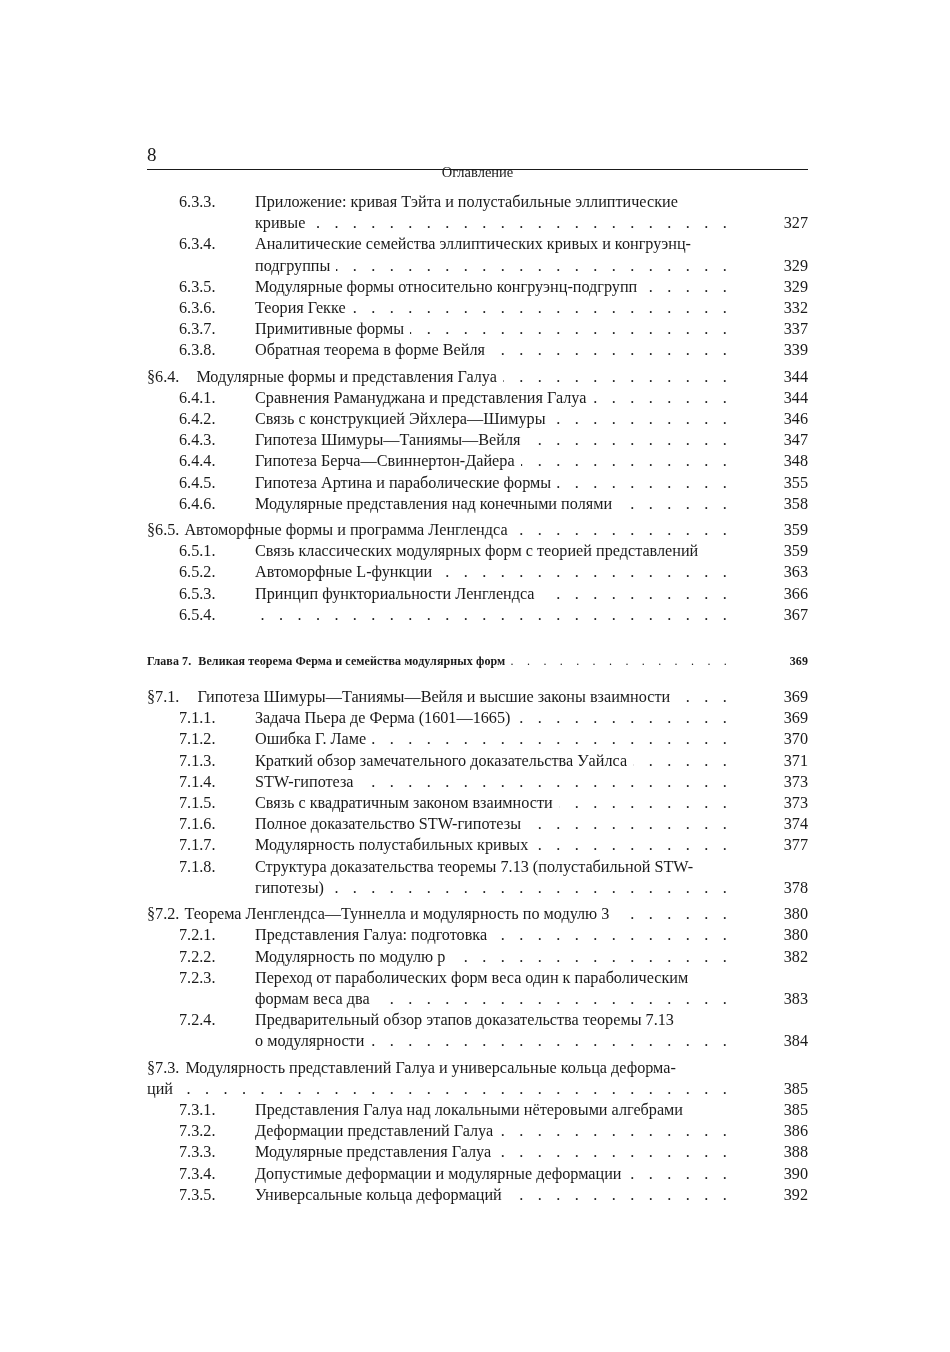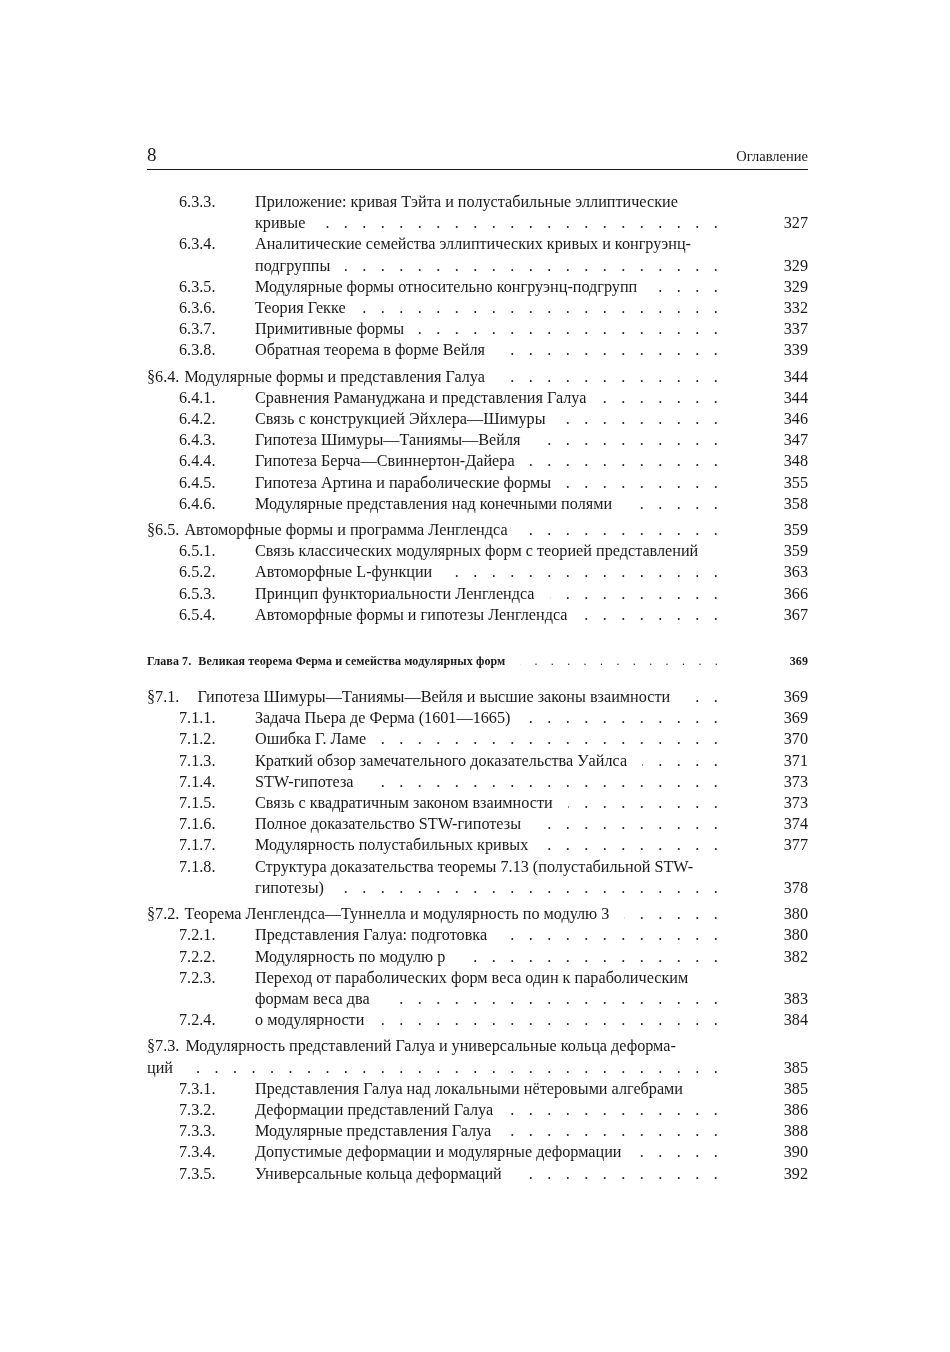--- a/index.html
+++ b/index.html
@@ -1,29 +1,29 @@
 <!DOCTYPE html>
 <html><head>
 <meta charset="utf-8">
 <style>
   html, body { margin: 0; padding: 0; background: #ffffff; }
   body { width: 950px; height: 1352px; position: relative; overflow: hidden;
          font-family: "Liberation Serif", "DejaVu Serif", serif; color: #1a1a1a; }
   .page { position: absolute; left: 147px; top: 140px; width: 661px; }
   .running-head { position: relative; height: 28px; }
   .page-num { position: absolute; left: 0; top: 4px; font-size: 19px; }
-  .head-title { position: absolute; left: 0; right: 0; top: 8px; text-align: right; font-size: 14.5px; }
+  .head-title { position: absolute; left: 0; right: 0; top: 24px; text-align: center; font-size: 14.5px; }
   .head-rule { position: absolute; left: 0; right: 0; top: 29px; height: 0; border-top: 1.2px solid #1a1a1a; }
   .toc { position: absolute; left: 0; right: 0; top: 52px; }
   .entry { position: relative; font-size: 16.2px; line-height: 21.2px; }
   .entry.sub { padding-left: 108px; }
   .entry.sec { padding-left: 0; }
   .entry .num { position: absolute; }
   .entry.sub .num { left: 32px; }
-  .line { display: flex; align-items: center; gap: 9px; }
+  .line { display: flex; align-items: center; }
   .line .t { white-space: nowrap; }
   .line .dots { flex: 1; overflow: hidden; white-space: nowrap; letter-spacing: 5.2px; margin: 0 4px 0 6px; text-align: right; direction: rtl; }
   .line .pg { width: 28px; text-align: right; margin-left: 44px; }
   .first { white-space: nowrap; }
   .sec .first, .sec .t.flat { }
   .gap-sec { height: 5px; }
   .gap-chapter { height: 25px; }
   .chapter { font-weight: bold; font-size: 12px; line-height: 21px; letter-spacing: 0.1px; }
 </style>
 </head>
@@ -82,21 +82,21 @@
         <span class="num">6.3.8.</span>
         <div class="line">
           <span class="t"><span>Обратная теорема в форме Вейля</span></span>
           <span class="dots"> . . . . . . . . . . . . . . . . . . . . . . . . . . . . . . . . . . . . . . . . . . . . . . . . . . . . . . . . . . . . . . . .</span>
           <span class="pg">339</span>
         </div>
       </div>
       <div class="gap-sec"></div>
       <div class="entry sec">
         <div class="line">
-          <span class="t"><span class="num" style="position: static; margin-right: 5px;">§6.4.</span><span>Модулярные формы и представления Галуа</span></span>
+          <span class="t"><span class="num" style="position: static; margin-right: 17px;">§6.4.</span><span>Модулярные формы и представления Галуа</span></span>
           <span class="dots"> . . . . . . . . . . . . . . . . . . . . . . . . . . . . . . . . . . . . . . . . . . . . . . . . . . . . . . . . . . . . . . . .</span>
           <span class="pg">344</span>
         </div>
       </div>
       <div class="entry sub">
         <span class="num">6.4.1.</span>
         <div class="line">
           <span class="t"><span>Сравнения Рамануджана и представления Галуа</span></span>
           <span class="dots"> . . . . . . . . . . . . . . . . . . . . . . . . . . . . . . . . . . . . . . . . . . . . . . . . . . . . . . . . . . . . . . . .</span>
           <span class="pg">344</span>
@@ -170,21 +170,20 @@
         <span class="num">6.5.3.</span>
         <div class="line">
           <span class="t"><span>Принцип функториальности Ленглендса</span></span>
           <span class="dots"> . . . . . . . . . . . . . . . . . . . . . . . . . . . . . . . . . . . . . . . . . . . . . . . . . . . . . . . . . . . . . . . .</span>
           <span class="pg">366</span>
         </div>
       </div>
       <div class="entry sub">
         <span class="num">6.5.4.</span>
         <div class="line">
-          <span class="t"><span>Автоморфные формы и гипотезы Ленглендса</span></span>
           <span class="dots"> . . . . . . . . . . . . . . . . . . . . . . . . . . . . . . . . . . . . . . . . . . . . . . . . . . . . . . . . . . . . . . . .</span>
           <span class="pg">367</span>
         </div>
       </div>
       <div class="gap-chapter"></div>
       <div class="entry sec chapter">
         <div class="line">
           <span class="t"><span class="num" style="position: static; margin-right: 7px;">Глава 7.</span><span>Великая теорема Ферма и семейства модулярных форм</span></span>
           <span class="dots" style="font-weight: normal;"> . . . . . . . . . . . . . . . . . . . . . . . . . . . . . . . . . . . . . . . . . . . . . . . . . . . . . . . . . . . . . . . .</span>
           <span class="pg">369</span>
@@ -291,20 +290,21 @@
         <span class="num">7.2.3.</span>
         <div class="first">Переход от параболических форм веса один к параболическим</div>
         <div class="line">
           <span class="t"><span>формам веса два</span></span>
           <span class="dots"> . . . . . . . . . . . . . . . . . . . . . . . . . . . . . . . . . . . . . . . . . . . . . . . . . . . . . . . . . . . . . . . .</span>
           <span class="pg">383</span>
         </div>
       </div>
       <div class="entry sub">
         <span class="num">7.2.4.</span>
+        <div class="first">Предварительный обзор этапов доказательства теоремы 7.13</div>
         <div class="line">
           <span class="t"><span>о модулярности</span></span>
           <span class="dots"> . . . . . . . . . . . . . . . . . . . . . . . . . . . . . . . . . . . . . . . . . . . . . . . . . . . . . . . . . . . . . . . .</span>
           <span class="pg">384</span>
         </div>
       </div>
       <div class="gap-sec"></div>
       <div class="entry sec">
         <div class="first"><span class="num" style="position: static; margin-right: 6px;">§7.3.</span><span>Модулярность представлений Галуа и универсальные кольца деформа-</span></div>
         <div class="line">

